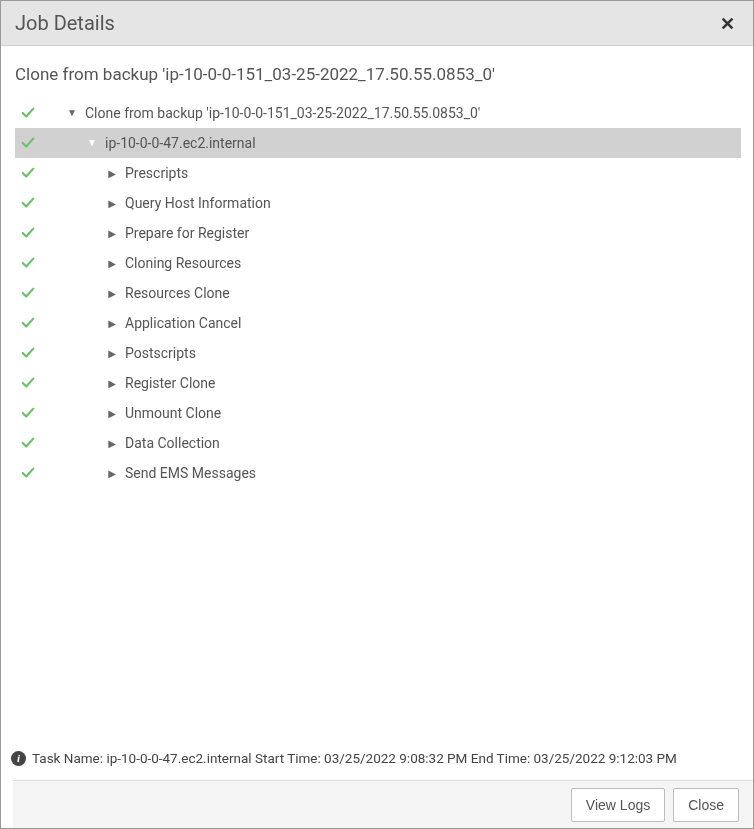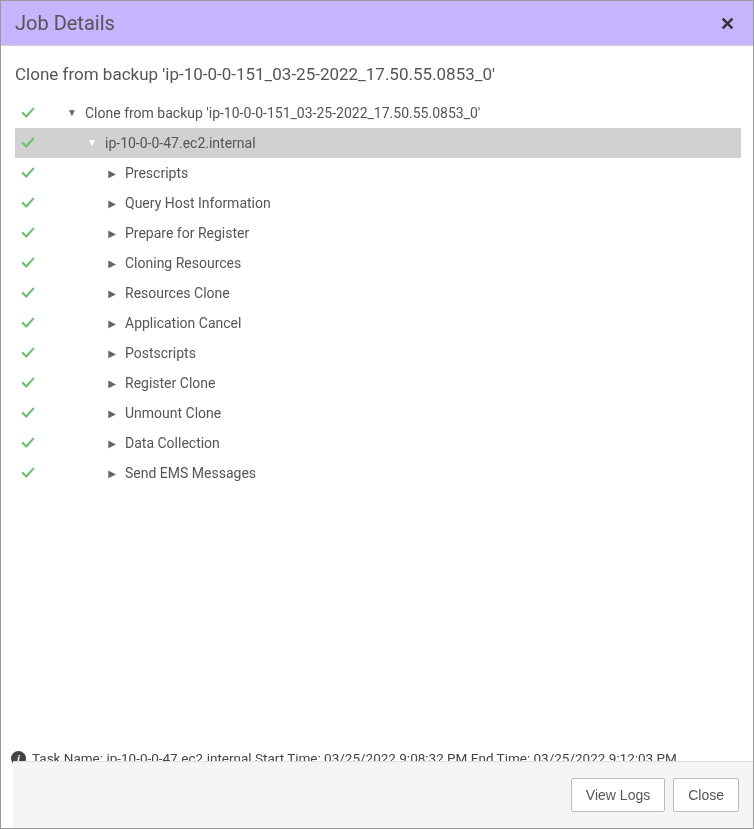--- a/index.html
+++ b/index.html
@@ -6,21 +6,21 @@
     body {
       font-family: -apple-system, BlinkMacSystemFont, "Segoe UI", Roboto, "Helvetica Neue", Arial, sans-serif;
       background: #fff;
       width: 754px;
       height: 829px;
       overflow: hidden;
       position: relative;
       border: 1px solid #999;
     }
     .header {
-      background: #c4b5fd;
+      background: #e5e5e5;
       padding: 10px 14px;
       border-bottom: 1px solid #d0d0d0;
       display: flex;
       justify-content: space-between;
       align-items: center;
     }
     .header-title {
       font-size: 20px;
       font-weight: 400;
       color: #555;
@@ -105,21 +105,21 @@
       display: inline-flex; align-items: center; justify-content: center;
       background: #444; color: #fff; border-radius: 50%;
       font-size: 11px; font-weight: bold; font-style: italic;
       margin-right: 2px;
       flex-shrink: 0;
       font-family: Georgia, serif;
     }
     .footer {
       position: absolute;
       bottom: 0; left: 12px; right: 0;
-      height: 67px;
+      height: 48px;
       background: #f5f5f5;
       border-top: 1px solid #ddd;
       display: flex;
       justify-content: flex-end;
       align-items: center;
       padding: 0 14px;
       gap: 8px;
     }
     .btn {
       padding: 8px 14px;

